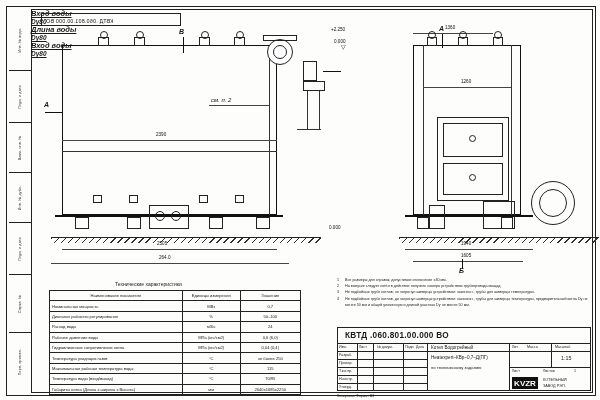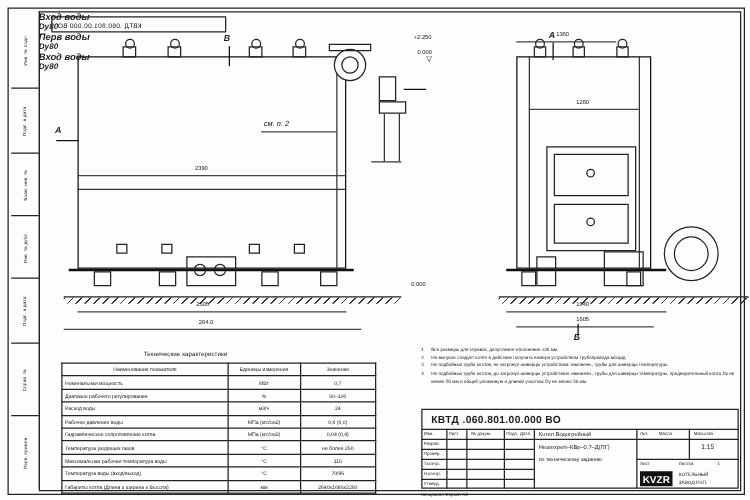--- a/index.html
+++ b/index.html
@@ -14,21 +14,21 @@
   .vtext span{transform:rotate(-90deg);white-space:nowrap;font-size:3.6px;letter-spacing:.2px;}
 
   
   .draw{position:absolute;left:31px;top:9px;width:560px;height:382px;}
   .ln{position:absolute;background:#222;}
   .h{height:1px;}
   .v{width:1px;}
   .thin{background:#444;}
   .lbl{position:absolute;font-size:5px;color:#111;white-space:nowrap;}
   .lbl.it{font-style:italic;}
-  .big{font-size:7.5px;font-style:italic;font-weight:bold;}
+  .big{font-size:7.5px;font-style:italic;font-weight:bold;text-decoration:underline;}
   .dim{position:absolute;font-size:4.6px;color:#111;white-space:nowrap;}
   .box{position:absolute;border:1px solid #222;box-sizing:border-box;}
   .boxthick{position:absolute;border:1.4px solid #111;box-sizing:border-box;}
   .circ{position:absolute;border:1px solid #222;border-radius:50%;box-sizing:border-box;}
   .ground{position:absolute;background:repeating-linear-gradient(135deg,#333 0 1px,transparent 1px 5px);}
 
   
   table{border-collapse:collapse;}
   .tt{position:absolute;font-size:4.1px;}
   .tt td,.tt th{border:0.8px solid #222;padding:0px 2px;height:9.4px;line-height:9px;}
@@ -151,21 +151,21 @@
 
     <div class="dim" style="left:300px;top:18px;">+2.250</div>
     <div class="dim" style="left:303px;top:30px;">0.000</div>
     <div class="arrw" style="left:310px;top:34px;">▽</div>
     <div class="dim" style="left:298px;top:216px;">0.000</div>
 
     <div class="big" style="left:310px;top:58px;">Вход воды</div>
     <div class="big" style="left:310px;top:69px;font-size:6.5px;">Dy80</div>
     <div class="ln h" style="left:292px;top:62px;width:18px;background:#111;"></div>
 
-    <div class="big" style="left:338px;top:100px;">Перв воды</div>
+    <div class="big" style="left:338px;top:100px;">Длина воды</div>
     <div class="big" style="left:338px;top:111px;font-size:6.5px;">Dy80</div>
 
     <div class="lbl it" style="left:180px;top:88px;font-size:6px;">см. п. 2</div>
     <div class="ln h thin" style="left:178px;top:96px;width:60px;"></div>
 
     <div class="sec" style="left:408px;top:16px;">А</div>
     <div class="ln v" style="left:411px;top:25px;height:14px;background:#111;"></div>
     <div class="ln h thin" style="left:382px;top:24px;width:80px;"></div>
     <div class="dim" style="left:414px;top:16px;">1360</div>
 

